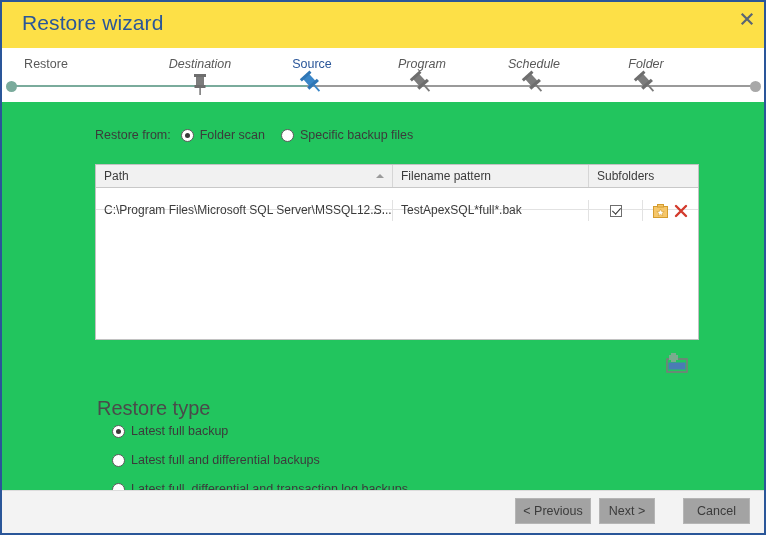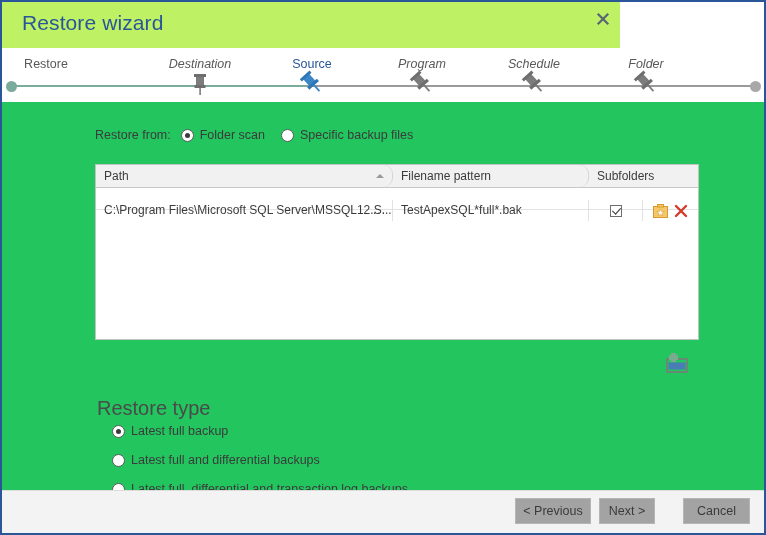--- a/index.html
+++ b/index.html
@@ -23,23 +23,23 @@
     box-sizing: border-box;
     border: 2px solid #2a5699;
     background: #ffffff;
     overflow: hidden;
   }
 
   
   .titlebar {
     position: absolute;
     left: 0; top: 0;
-    width: 618px;
+    width: 762px;
     height: 46px;
-    background: #bef264;
+    background: #fde047;
   }
   .title-text {
     position: absolute;
     left: 20px;
     top: 9px;
     font-size: 21px;
     color: #2a5699;
     font-family: "Liberation Sans", sans-serif;
     letter-spacing: .1px;
     white-space: nowrap;
@@ -199,21 +199,20 @@
   }
   .th {
     font-size: 12px;
     color: #3b3b3b;
     padding-left: 8px;
     box-sizing: border-box;
     height: 22px;
     line-height: 22px;
     position: relative;
     white-space: nowrap;
-    border-radius: 9px;
   }
   .th.path { width: 297px; border-right: 1px solid #d6d6d6; }
   .th.pattern { width: 196px; border-right: 1px solid #d6d6d6; }
   .th.sub { width: 109px; }
   .sort-arrow {
     position: absolute;
     right: 8px;
     top: 9px;
     width: 0; height: 0;
     border-left: 4px solid transparent;

